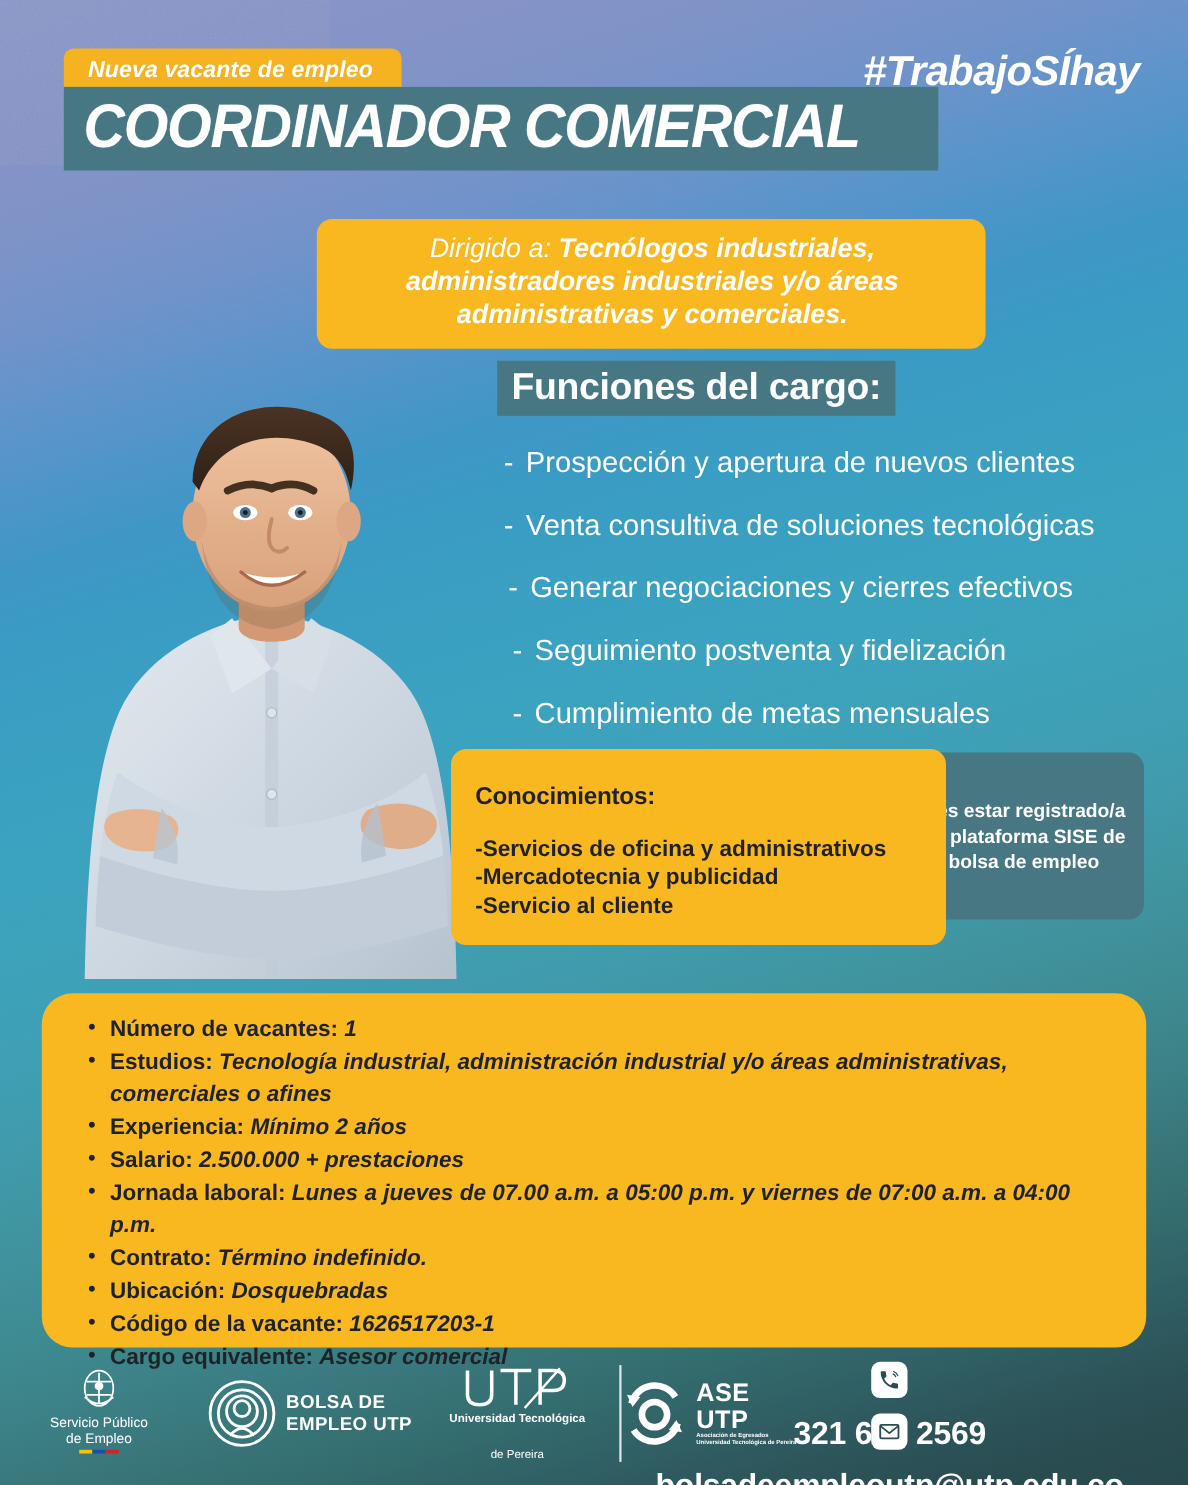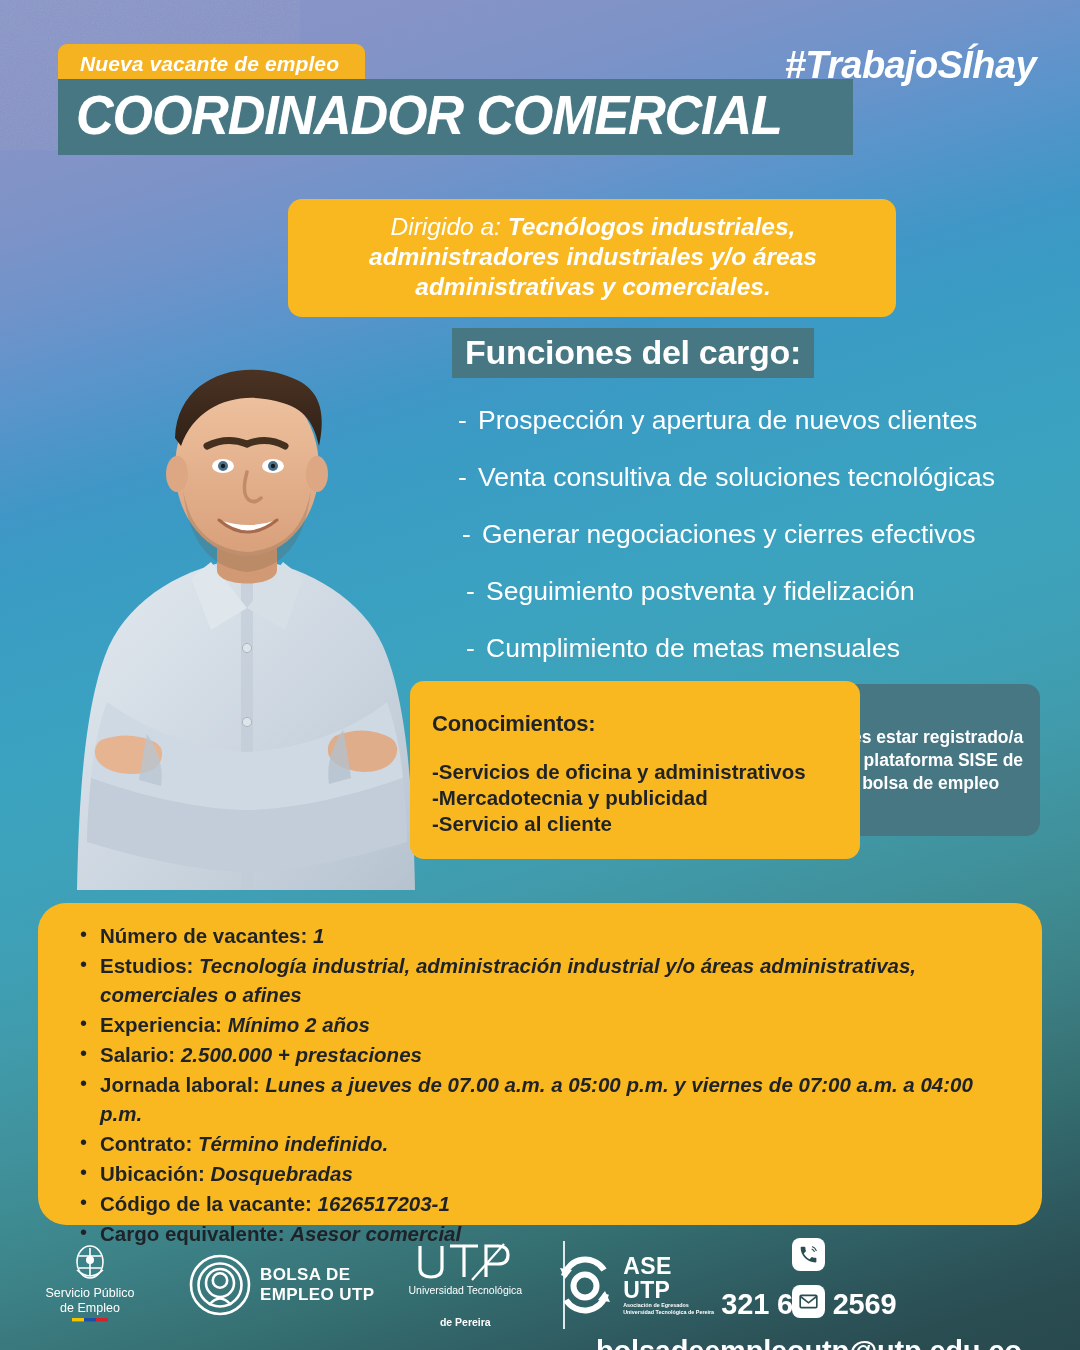--- a/index.html
+++ b/index.html
@@ -421,22 +421,22 @@
       <div class="logo" style="flex-direction:column;gap:2px;">
         <svg width="102" height="40" viewBox="0 0 102 40">
           <g fill="none" stroke="#ffffff" stroke-width="3.2">
             <path d="M6 4 v22 q0 9 11 9 q11 0 11 -9 V4"></path>
             <path d="M36 4 h28 M50 4 v31"></path>
             <path d="M72 35 V4 h12 q10 0 10 9 q0 9 -10 9 H72"></path>
             <path d="M90 2 L58 38" stroke-width="2.2"></path>
           </g>
         </svg>
         <div style="text-align:center;">
-          <div style="font-size:10.5px;font-weight:400;line-height:12px;">Universidad Tecnológica</div>
-          <div style="font-size:10.5px;font-weight:700;line-height:12px;margin-top:20px;">de Pereira</div>
+          <div style="font-size:10.5px;font-weight:700;line-height:12px;">Universidad Tecnológica</div>
+          <div style="font-size:10.5px;font-weight:400;line-height:12px;margin-top:20px;">de Pereira</div>
         </div>
       </div>
 
       <div class="logo">
         <svg width="58" height="58" viewBox="0 0 58 58">
           <g fill="none" stroke="#ffffff">
             <path d="M8 20 A22 22 0 0 1 48 14" stroke-width="6" stroke-linecap="butt"></path>
             <path d="M50 38 A22 22 0 0 1 10 44" stroke-width="6" stroke-linecap="butt"></path>
             <circle cx="29" cy="30" r="11.5" stroke-width="6"></circle>
           </g>

